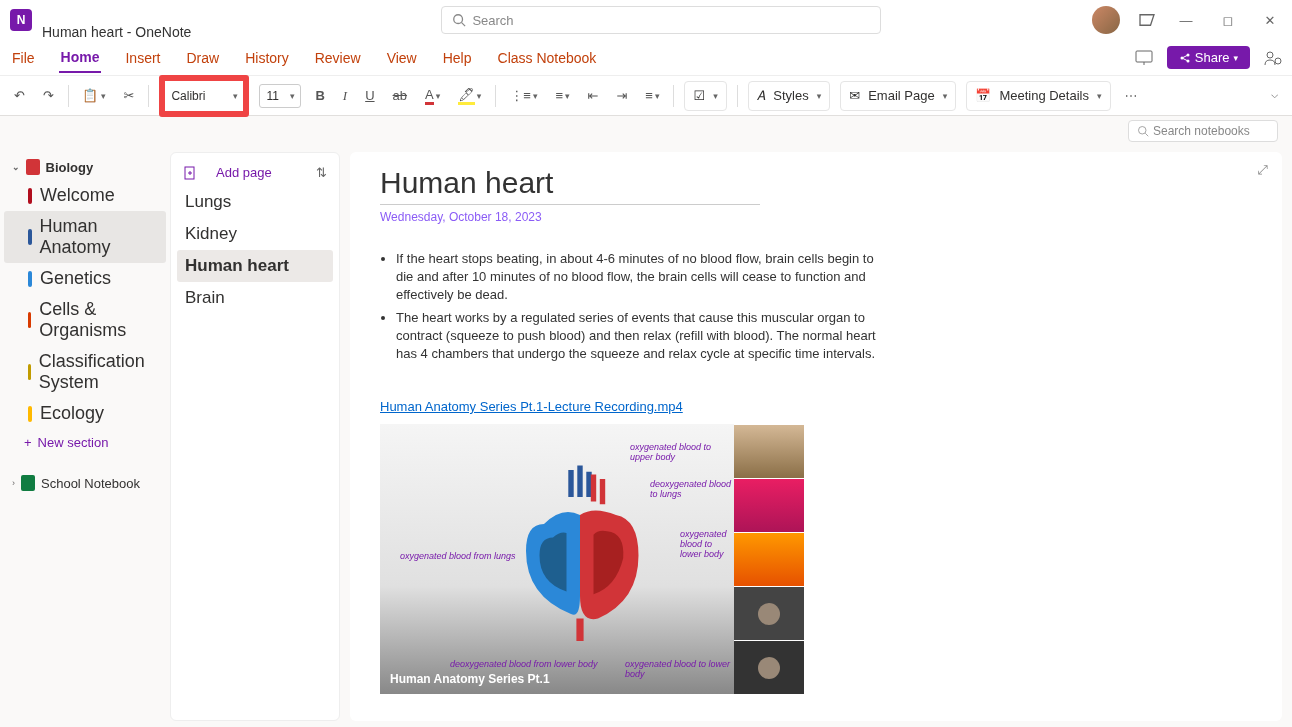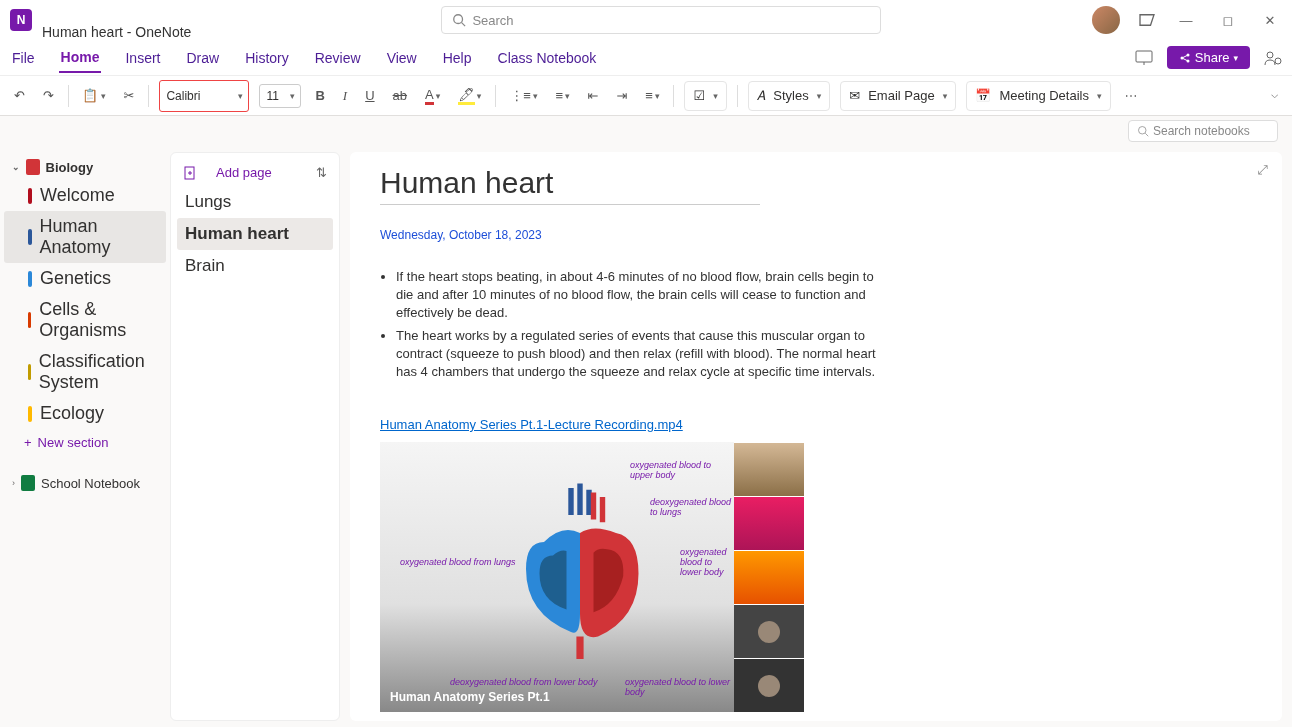--- a/index.html
+++ b/index.html
@@ -6,28 +6,28 @@
 body { font-family: "Segoe UI", Arial, sans-serif; font-size: 13px; color: #323130; background: #f5f5f5; width: 1292px; height: 727px; overflow: hidden; }
 .titlebar { display: flex; align-items: center; height: 40px; background: #fff; padding: 0 10px; }
 .app-icon { width: 22px; height: 22px; background: #7719aa; border-radius: 4px; color: #fff; display: flex; align-items: center; justify-content: center; font-size: 12px; font-weight: bold; margin-right: 10px; }
 .title { font-size: 14px; color: #333; margin-top: 24px; }
 .search-box { margin-left: 250px; width: 440px; height: 28px; background: #fff; border: 1px solid #ddd; border-radius: 4px; display: flex; align-items: center; padding: 0 10px; color: #888; }
 .search-box svg { margin-right: 6px; }
 .title-right { margin-left: auto; display: flex; align-items: center; gap: 18px; }
 .avatar { width: 28px; height: 28px; border-radius: 50%; background: linear-gradient(135deg,#c86,#864); }
 .win-btn { width: 24px; color: #666; text-align: center; cursor: pointer; }
 .menubar { display: flex; align-items: center; height: 36px; background: #fff; padding: 0 10px; gap: 22px; border-bottom: 1px solid #eee; }
-.menu-item { font-size: 14px; color: #4c1d95; cursor: pointer; padding: 6px 2px; }
+.menu-item { font-size: 14px; color: #c2410c; cursor: pointer; padding: 6px 2px; }
 .menu-item.active { color: #7719aa; border-bottom: 2px solid #7719aa; font-weight: 600; }
 .menu-right { margin-left: auto; display: flex; align-items: center; gap: 14px; }
 .share-btn { background: #7719aa; color: #fff; border-radius: 4px; padding: 4px 12px; font-size: 13px; display: flex; align-items: center; gap: 4px; }
 .ribbon { display: flex; align-items: center; height: 40px; background: #fff; padding: 0 10px; gap: 10px; border-bottom: 1px solid #e1dfdd; }
 .ribbon .sep { width: 1px; height: 22px; background: #ddd; }
 .rbtn { padding: 2px 4px; color: #555; cursor: pointer; display: flex; align-items: center; gap: 2px; }
-.font-sel { border: 1px solid #ef4444; border-radius: 3px; padding: 15px 6px; width: 90px; height: 24px; display: flex; align-items: center; justify-content: space-between; font-size: 12px; }
+.font-sel { border: 6px solid #ef4444; border-radius: 3px; padding: 15px 6px; width: 90px; height: 24px; display: flex; align-items: center; justify-content: space-between; font-size: 12px; }
 .size-sel { border: 1px solid #ccc; border-radius: 3px; padding: 2px 6px; width: 42px; height: 24px; display: flex; align-items: center; justify-content: space-between; font-size: 12px; }
 .ribbon-group { display: flex; align-items: center; gap: 8px; border: 1px solid #e5e5e5; border-radius: 4px; padding: 2px 8px; height: 30px; }
 .caret { font-size: 9px; color: #666; }
 .searchbar-row { display: flex; justify-content: flex-end; padding: 4px 14px; background: #faf9f8; }
 .search-nb { border: 1px solid #ddd; border-radius: 4px; padding: 3px 8px; font-size: 12px; color: #888; width: 150px; display: flex; align-items: center; gap: 4px; background:#fff;}
 .workspace { display: flex; height: calc(727px - 40px - 36px - 40px - 30px); background: #faf9f8; }
 .sidebar { width: 170px; padding: 8px 4px; }
 .nb-row { display: flex; align-items: center; gap: 6px; padding: 5px 8px; font-size: 13px; cursor: pointer; border-radius: 3px; }
 .nb-row .chev { font-size: 9px; color: #666; }
 .nb-row.bold { font-weight: 600; }
@@ -37,21 +37,21 @@
 .sec-bar { width: 4px; height: 16px; border-radius: 2px; }
 .new-sec { color: #7719aa; display: flex; align-items: center; gap: 6px; padding: 6px 8px 6px 20px; font-size: 13px; cursor: pointer; }
 .pagelist { width: 170px; background: #fff; border: 1px solid #eee; border-radius: 6px; margin: 6px 0; padding: 6px; }
 .addpage { color: #7719aa; padding: 6px; display: flex; align-items: center; gap: 6px; justify-content: space-between;}
 .addpage-left{display:flex;align-items:center;gap:19px;}
 .page-item { padding: 6px 8px; font-size: 17px; cursor: pointer; border-radius: 3px; }
 .page-item.active { background: #ece9e7; font-weight: 600; }
 .canvas { flex: 1; background: #fff; border-radius: 6px; margin: 6px 10px; padding: 14px 30px; position: relative; overflow: hidden; }
 .expand-icon { position: absolute; top: 10px; right: 14px; color: #888; cursor: pointer; }
 .page-title { font-size: 30px; color: #333; font-weight: 400; padding-bottom: 4px; border-bottom: 1px solid #ccc; display: inline-block; min-width: 380px; }
-.page-date { color: #1d4ed8; font-size: 12px; margin-top: 23px; }
+.page-date { color: #8b5cf6; font-size: 12px; margin-top: 5px; }
 .bullets { margin-top: 26px; font-size: 13px; color: #333; max-width: 500px; }
 .bullets li { margin-left: 16px; margin-bottom: 4px; line-height: 1.4; }
 .link { color: #0066cc; text-decoration: underline; font-size: 13px; display: inline-block; margin-top: 32px; cursor: pointer; }
 .video { margin-top: 10px; width: 424px; height: 270px; background: linear-gradient(#eee,#ccc); border-radius: 2px; position: relative; display: flex; }
 .video-main { flex: 1; background: linear-gradient(180deg,#f5f5f5 0%,#e0e0e0 60%,#888 100%); position: relative; display:flex; align-items:center; justify-content:center;}
 .play-btn { width: 44px; height: 44px; background: rgba(60,60,60,0.85); border-radius: 50%; display: flex; align-items: center; justify-content: center; }
 .play-btn::after { content: ""; border-left: 14px solid #fff; border-top: 9px solid transparent; border-bottom: 9px solid transparent; margin-left: 4px; }
 .video-caption { position: absolute; bottom: 8px; left: 10px; color: #fff; font-size: 12px; font-weight: 600; }
 .video-side { width: 70px; display: flex; flex-direction: column; }
 .thumb { flex: 1; background: #b89; border-top: 1px solid #fff; }
@@ -227,20 +227,21 @@
         <svg width="14" height="14" viewBox="0 0 14 14">
             <rect x="2" y="1" width="9" height="12" fill="none" stroke="#7719aa"></rect>
             <line x1="5" y1="7" x2="9" y2="7" stroke="#7719aa"></line>
             <line x1="7" y1="5" x2="7" y2="9" stroke="#7719aa"></line>
           </svg>
         <span>Add page</span>
       </div>
       <span style="color:#666">⇅</span>
     </div>
     <div class="page-item">Lungs</div>
+    <div class="page-item">Kidney</div>
     <div class="page-item active">Human heart</div>
     <div class="page-item">Brain</div>
   </div>
 
   <div class="canvas">
     <div class="expand-icon">⤢</div>
     <div class="page-title">Human heart</div>
     <div class="page-date">Wednesday, October 18, 2023</div>
     <ul class="bullets">
       <li>If the heart stops beating, in about 4-6 minutes of no blood flow, brain cells begin to die and after 10 minutes of no blood flow, the brain cells will cease to function and effectively be dead.</li>
@@ -254,21 +255,21 @@
           <path d="M115 25 L115 55 M125 30 L125 58" stroke="#d13438" stroke-width="6" fill="none"></path>
           <path d="M60 80 Q40 80 40 110 Q40 160 90 180 Q100 185 100 160 L100 70 Q80 60 60 80 Z" fill="#2b88d8"></path>
           <path d="M100 70 L100 160 Q100 190 120 185 Q165 165 165 115 Q165 75 140 70 Q115 60 100 70 Z" fill="#d13438"></path>
           <path d="M70 95 Q55 95 55 115 Q55 145 85 155 L85 90 Q78 88 70 95 Z" fill="#1e5f8f"></path>
           <path d="M115 92 L115 158 Q140 150 148 118 Q150 90 130 88 Q120 86 115 92 Z" fill="#a72020"></path>
           <line x1="100" y1="185" x2="100" y2="210" stroke="#d13438" stroke-width="8"></line>
         </svg>
         <span class="annot" style="top:18px;left:250px">oxygenated blood to upper body</span>
         <span class="annot" style="top:55px;left:270px">deoxygenated blood to lungs</span>
         <span class="annot" style="top:105px;left:300px">oxygenated blood to lower body</span>
-        <span class="annot" style="top:115px;left:20px">oxygenated blood from lungs</span>
+        <span class="annot" style="top:127px;left:20px">oxygenated blood from lungs</span>
         <span class="annot" style="top:235px;left:70px">deoxygenated blood from lower body</span>
         <span class="annot" style="top:235px;left:245px">oxygenated blood to lower body</span>
         <div class="play-btn"></div>
         <div class="video-caption">Human Anatomy Series Pt.1</div>
       </div>
       <div class="video-side">
         <div class="thumb"></div>
         <div class="thumb"></div>
         <div class="thumb"></div>
         <div class="thumb">

